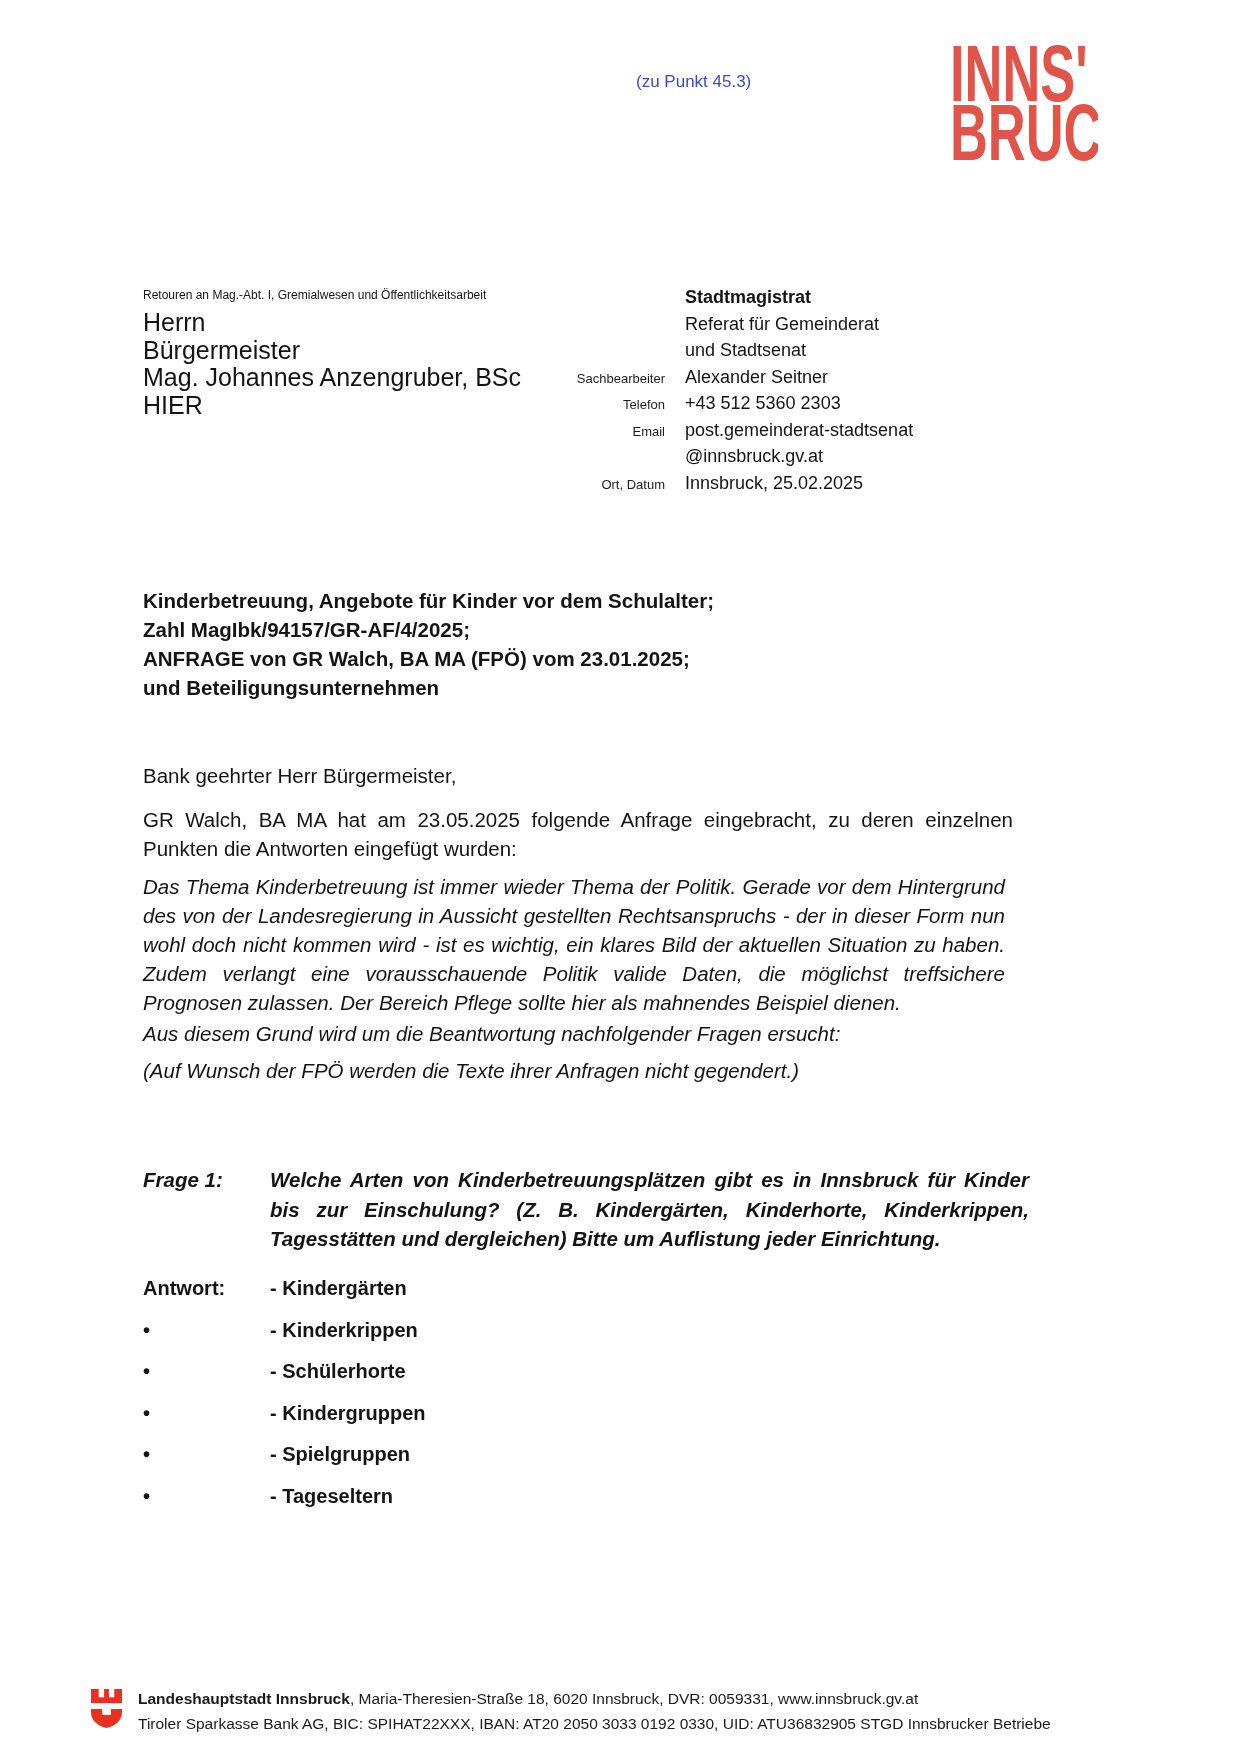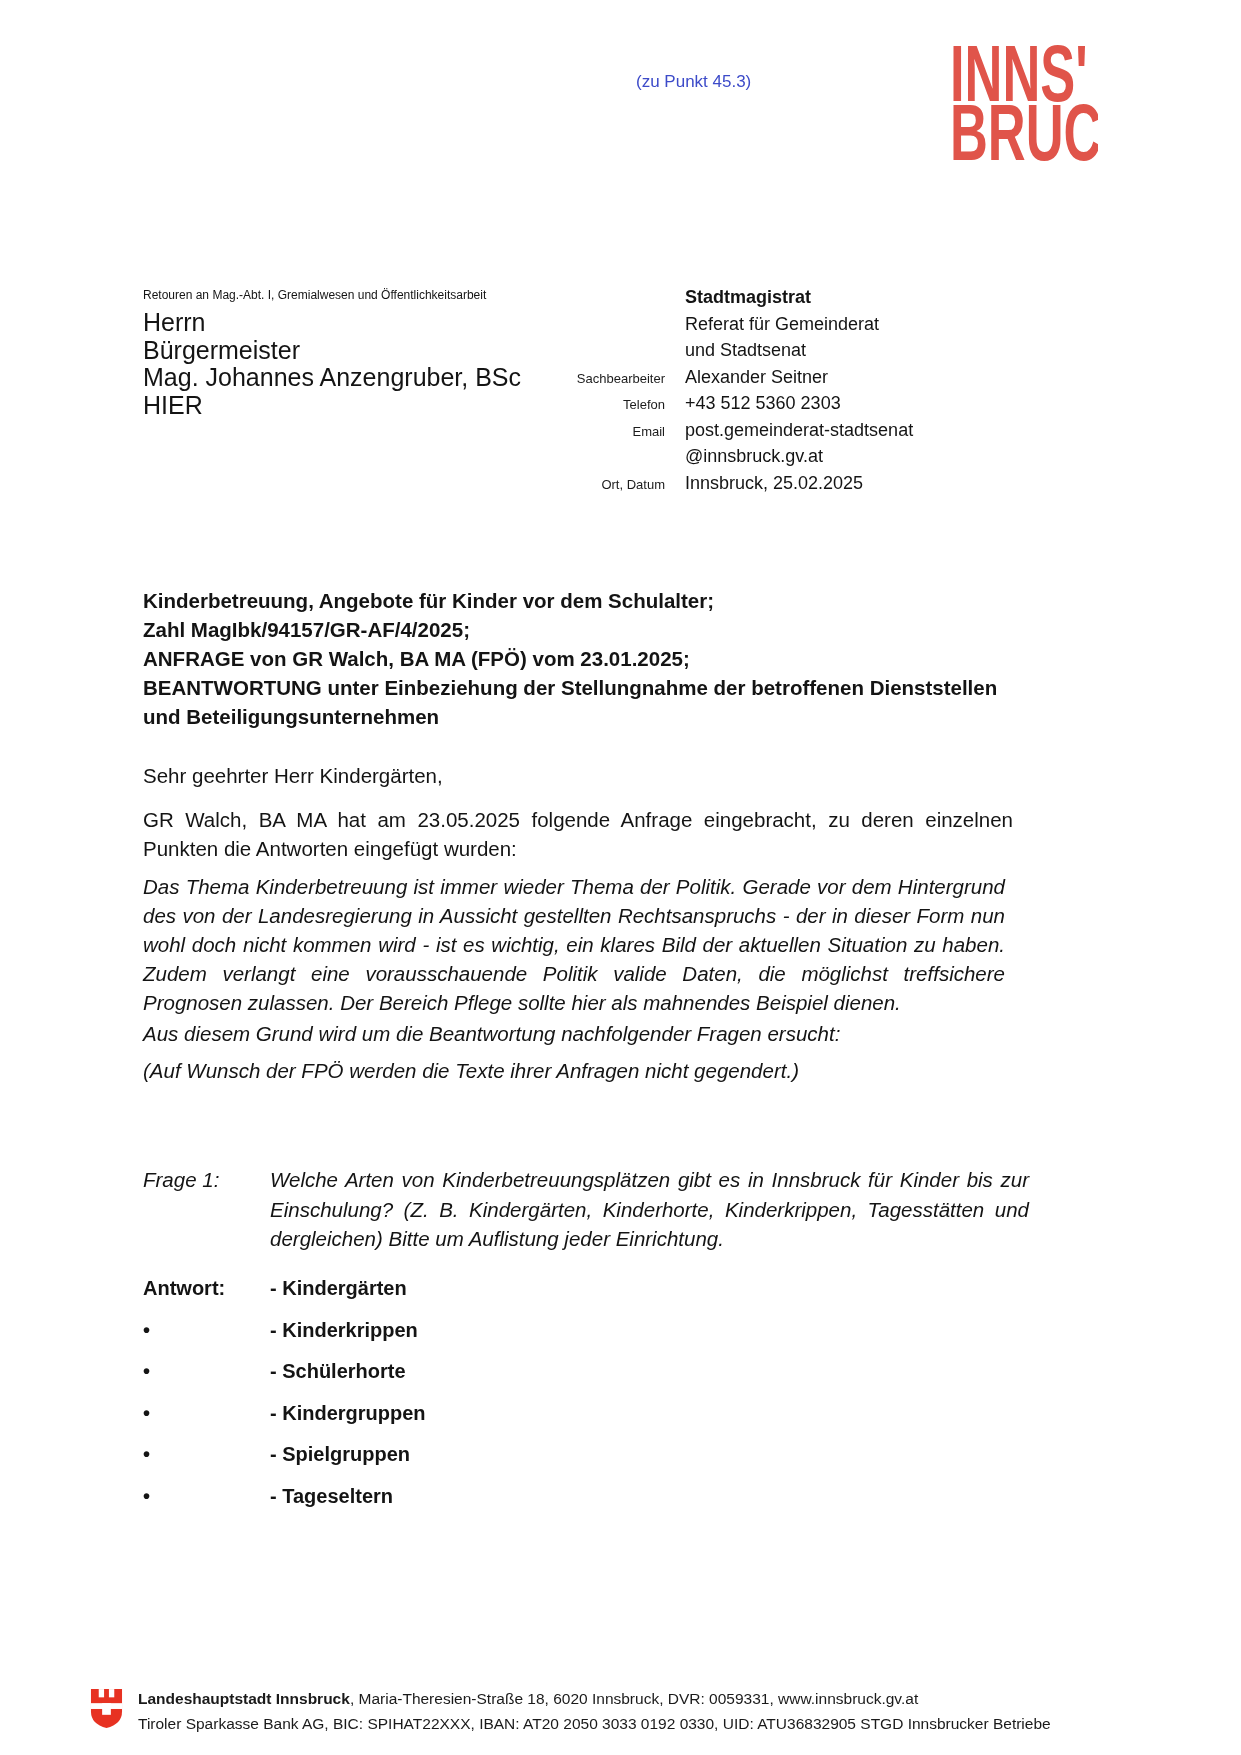--- a/index.html
+++ b/index.html
@@ -37,21 +37,21 @@
   .intro { top:805px; text-align:justify; }
   .quote { font-style:italic; }
   .quote-1 { top:872px; width:862px; text-align:justify; }
   .quote-2 { top:1019px; }
   .quote-3 { top:1056px; }
 
   
   .question {
     position:absolute; left:143px; top:1165px; width:886px;
     display:grid; grid-template-columns:127px 1fr;
-    font-size:20.5px; line-height:29.5px; font-style:italic;
+    font-size:20.5px; line-height:29.5px; font-style:italic;font-weight:bold;
   }
   .q-text { text-align:justify; }
 
   
   .answers { position:absolute; left:143px; top:1274px; width:720px; }
   .answer-row { display:grid; grid-template-columns:127px 1fr; margin-bottom:12.5px; font-size:20px; line-height:29px; }
   .a-marker { font-weight:bold; }
   .a-text { font-weight:bold; }
 
   
@@ -130,26 +130,25 @@
     </div>
 
   <div class="subject">
 
       <div class="subject-line">Kinderbetreuung, Angebote für Kinder vor dem Schulalter;</div>
 
       <div class="subject-line">Zahl MagIbk/94157/GR-AF/4/2025;</div>
 
       <div class="subject-line">ANFRAGE von GR Walch, BA MA (FPÖ) vom 23.01.2025;</div>
 
-      <div class="subject-line">BEANTWORTUNG unter Einbeziehung der Stellungnahme der betroffenen Dienststellen</div>
 
       <div class="subject-line">und Beteiligungsunternehmen</div>
     </div>
 
-  <div class="salutation">Sehr geehrter Herr Kindergärten,</div>
+  <div class="salutation">Bank geehrter Herr Bürgermeister,</div>
 
   <div class="para intro">GR Walch, BA MA hat am 23.05.2025 folgende Anfrage eingebracht, zu deren einzelnen Punkten die Antworten eingefügt wurden:</div>
   <div class="para quote quote-1">Das Thema Kinderbetreuung ist immer wieder Thema der Politik. Gerade vor dem Hintergrund des von der Landesregierung in Aussicht gestellten Rechtsanspruchs - der in dieser Form nun wohl doch nicht kommen wird - ist es wichtig, ein klares Bild der aktuellen Situation zu haben. Zudem verlangt eine vorausschauende Politik valide Daten, die möglichst treffsichere Prognosen zulassen. Der Bereich Pflege sollte hier als mahnendes Beispiel dienen.</div>
   <div class="para quote quote-2">Aus diesem Grund wird um die Beantwortung nachfolgender Fragen ersucht:</div>
   <div class="para quote quote-3">(Auf Wunsch der FPÖ werden die Texte ihrer Anfragen nicht gegendert.)</div>
 
   <div class="question">
     <div class="q-label">Frage 1:</div>
     <div class="q-text">Welche Arten von Kinderbetreuungsplätzen gibt es in Innsbruck für Kinder bis zur Einschulung? (Z. B. Kindergärten, Kinderhorte, Kinderkrippen, Tagesstätten und dergleichen) Bitte um Auflistung jeder Einrichtung.</div>
   </div>

